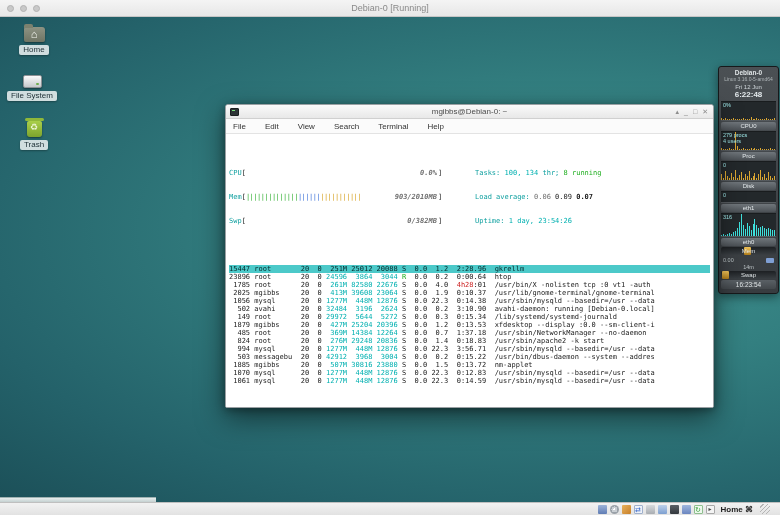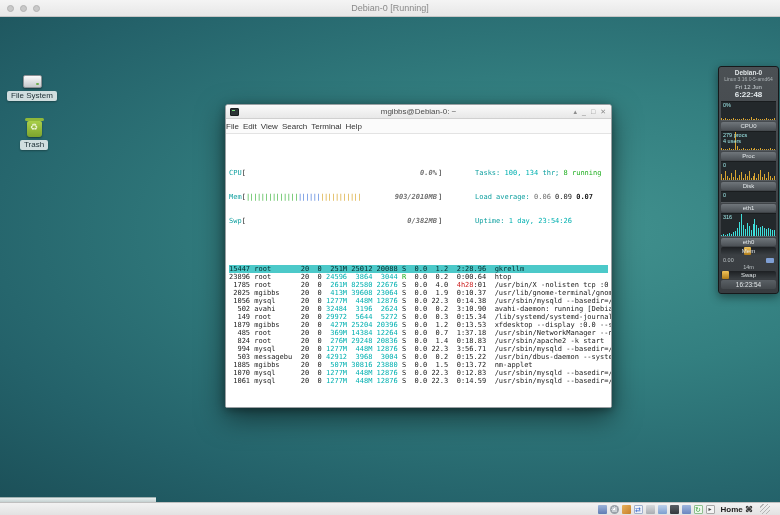--- a/index.html
+++ b/index.html
@@ -41,27 +41,27 @@
   .gk-val2{position:absolute;top:6px;left:2px;font-size:5.5px;color:#9fe8e8;line-height:6px;}
   .gk-label{height:8px;background:linear-gradient(#70767b,#4c5156);border-radius:2px;font-size:6px;line-height:8px;text-align:center;color:#e3e8ea;margin:1px 0;}
   .gk-slider{position:relative;height:8px;background:linear-gradient(#1d2023,#3a3f43);border-radius:2px;margin:1px 0;}
   .gk-krell{position:absolute;top:0;bottom:0;width:7px;background:linear-gradient(#f0c35a,#b07c18);border-radius:1px;}
   .gk-slider .sl-label{position:absolute;left:0;right:0;text-align:center;font-size:6px;line-height:8px;color:#dfe4e6;}
   .gk-small{font-size:5.5px;color:#b9c0c3;padding:1px 2px;display:flex;justify-content:space-between;align-items:center;}
   .gk-chip{width:8px;height:5px;background:#7f9fd4;border-radius:1px;}
   .gk-uptime{font-size:6.5px;text-align:center;color:#dfe4e6;background:linear-gradient(#5a6065,#43484c);border-radius:2px;margin-top:1px;line-height:9px;}
 
   
-  .terminal{position:absolute;left:225px;top:87px;width:387px;height:304px;background:#ffffff;border:1px solid #9aa0a3;border-radius:3px 3px 2px 2px;box-shadow:0 10px 28px rgba(0,0,0,.5),0 2px 8px rgba(0,0,0,.35);display:flex;flex-direction:column;overflow:hidden;}
+  .terminal{position:absolute;left:225px;top:87px;width:489px;height:304px;background:#ffffff;border:1px solid #9aa0a3;border-radius:3px 3px 2px 2px;box-shadow:0 10px 28px rgba(0,0,0,.5),0 2px 8px rgba(0,0,0,.35);display:flex;flex-direction:column;overflow:hidden;}
   .term-titlebar{height:14px;background:linear-gradient(#fafafa,#e8e8e8);border-bottom:1px solid #d0d0d0;position:relative;display:flex;align-items:center;flex:0 0 auto;}
   .term-icon{width:9px;height:8px;background:#2d3436;border:1px solid #1b1f20;border-radius:1px;margin-left:4px;position:relative;}
   .term-icon:after{content:"";position:absolute;left:1px;top:1px;width:3px;height:1px;background:#7be07b;}
   .term-title{position:absolute;left:0;right:0;text-align:center;font-size:8px;color:#4c4c4c;}
   .term-buttons{position:absolute;right:5px;top:0;bottom:0;display:flex;align-items:center;gap:5px;font-size:7px;color:#8d8d8d;}
-  .term-menubar{height:15px;background:#fbfbfb;border-bottom:1px solid #e3e3e3;display:flex;align-items:center;gap:4px;flex:0 0 auto;}
+  .term-menubar{height:15px;background:#fbfbfb;border-bottom:1px solid #e3e3e3;display:flex;align-items:center;gap:19px;padding-left:7px;flex:0 0 auto;}
   .menu-item{font-size:8px;color:#343434;}
   .term-body{flex:1;background:#fff;font-family:"DejaVu Sans Mono",monospace;font-size:7px;line-height:8px;padding:3px 3px 0 3px;overflow:hidden;white-space:pre;}
 
   
   .htop-top{display:flex;margin-bottom:8px;}
   .meters{width:236px;}
   .mline{height:8px;}
   .t-label{color:#0d9f9f;}
   .t-cyan{color:#00b0b0;}
   .t-green{color:#1fae1f;}
@@ -111,20 +111,24 @@
     <div class="traffic">
       <span class="tl-dot"></span>
       <span class="tl-dot"></span>
       <span class="tl-dot"></span>
     </div>
     <div class="mac-title">Debian-0 [Running]</div>
   </div>
 
   <div class="desktop">
 
+    <div class="desk-icon" style="left:2px;top:10px;">
+      <div class="gfx-home"></div>
+      <div class="icon-label">Home</div>
+    </div>
     <div class="desk-icon" style="left:2px;top:104px;">
       <div class="gfx-trash"></div>
       <div class="icon-label">Trash</div>
     </div>
     <div class="desk-icon" style="left:0px;top:58px;">
       <div class="gfx-drive"></div>
       <div class="icon-label">File System</div>
     </div>
 
     <div class="gkrellm">

